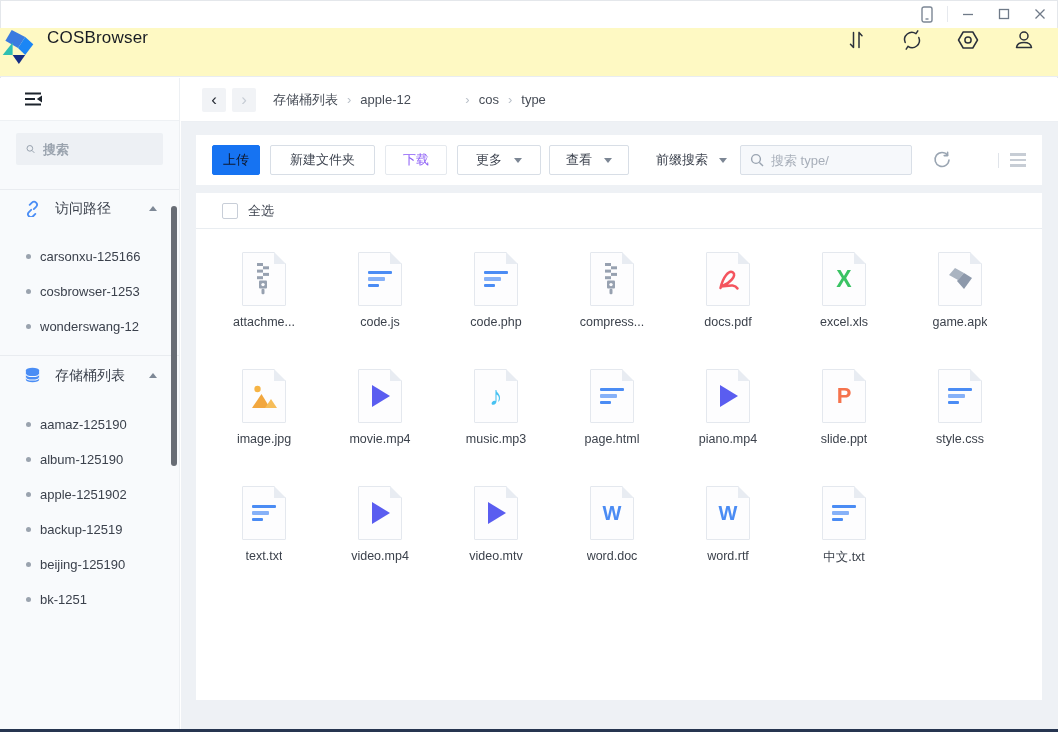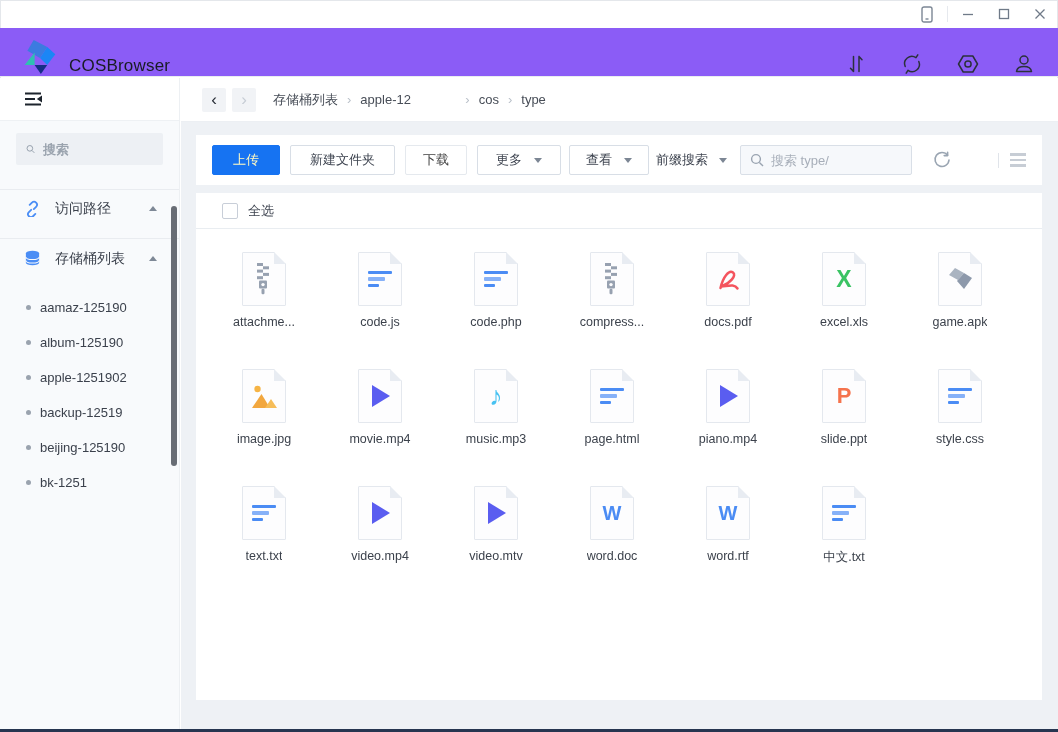--- a/index.html
+++ b/index.html
@@ -9,21 +9,21 @@
          box-shadow: inset 0 0 0 1px #e4e7eb; }
 
   
   .titlebar { position:absolute; top:0; left:0; right:0; height:28px; display:flex;
               align-items:center; justify-content:flex-end; }
   .tb-btn { width:36px; height:28px; display:flex; align-items:center; justify-content:center; cursor:default; }
   .tb-divider { width:1px; height:16px; background:#e6e9ee; margin:0 2px; }
 
   
   .header { position:absolute; top:28px; left:0; right:0; height:49px; display:flex;
-            align-items:flex-end; border-bottom:1px solid #e9edf1; background:#8b5cf6; padding-left:22px; }
+            align-items:flex-start; border-bottom:1px solid #e9edf1; background:#fef9c3; }
   .app-name { margin-left:11px; font-size:17px; font-weight:500; color:#181c23; letter-spacing:.2px; }
   .header-icons { margin-left:auto; display:flex; align-items:center; gap:32px; padding-right:22px; }
   .hicon { width:24px; height:24px; display:flex; align-items:center; justify-content:center; }
 
   
   .sidebar { position:absolute; top:78px; left:0; width:180px; bottom:3px; background:#f8fafc;
              border-right:1px solid #edf0f3; overflow:hidden; }
   .burger-row { height:43px; background:#fff; border-bottom:1px solid #eef1f4; display:flex;
                 align-items:center; padding-left:24px; }
   .side-search { margin:12px 16px 0; height:32px; background:#edf0f4; border-radius:2px;
@@ -54,23 +54,23 @@
   .crumb-sep { color:#b8bfc8; font-size:13px; }
   .crumb { cursor:default; }
   .crumb-wide { min-width:96px; }
 
   
   .main-bg { position:absolute; top:122px; left:181px; right:0; bottom:3px; background:#eef1f5; }
   .toolbar-card { position:absolute; top:13px; left:15px; right:16px; height:50px; background:#fff;
                   display:flex; align-items:center; padding:0 16px; }
   .btn { height:30px; border-radius:2px; font-size:13px; display:flex; align-items:center;
          justify-content:center; background:#fff; border:1px solid #d8dee6; color:#3e4450; cursor:default; }
-  .btn.primary { background:#1673f2; border-color:#1673f2; color:#fef9c3; width:68px; }
+  .btn.primary { background:#1673f2; border-color:#1673f2; color:#0f172a; width:48px; }
   .btn.newfolder { margin-left:10px; padding:0 19px; }
-  .btn.disabled { margin-left:10px; width:62px; border-color:#e5e9ee; color:#404040; }
+  .btn.disabled { margin-left:10px; width:62px; border-color:#e5e9ee; color:#8b5cf6; }
   .btn.drop { margin-left:10px; width:84px; gap:12px; }
   .btn.drop2 { margin-left:8px; width:80px; gap:12px;align-items:center; }
   .caret { width:0; height:0; border-left:4px solid transparent; border-right:4px solid transparent;
            border-top:5px solid #7c8694; }
   .caret-up { width:0; height:0; border-left:4px solid transparent; border-right:4px solid transparent;
               border-bottom:5px solid #7e8896; }
   .prefix-group { margin-left:auto; display:flex; align-items:center; gap:11px; font-size:13px; color:#3e4450; }
   .tsearch { margin-left:13px; width:172px; height:30px; border:1px solid #d9dfe7; background:#f6f8fb;
              border-radius:2px; display:flex; align-items:center; padding:0 9px; }
   .tsearch input { border:none; outline:none; background:transparent; width:130px; font-size:13px;
@@ -215,20 +215,34 @@
     </div>
 
     <div class="section-h">
       <svg width="17" height="17" viewBox="0 0 18 18" fill="none" stroke="#4a8df5" stroke-width="1.9" stroke-linecap="round">
           <path d="M7.6 10.4 L5.2 12.8 a3.1 3.1 0 0 0 4.4 4.4 L12 14.8"></path>
           <path d="M10.4 7.6 L12.8 5.2 a3.1 3.1 0 0 0 -4.4 -4.4 L6 3.2" transform="translate(0,2)"></path>
         </svg>
       <span class="slabel">访问路径</span>
       <span class="caret-up"></span>
     </div>
+    <div class="side-list">
+        <div class="side-item">
+          <span class="dot"></span>
+          <span class="itxt">carsonxu-125166</span>
+        </div>
+        <div class="side-item">
+          <span class="dot"></span>
+          <span class="itxt">cosbrowser-1253</span>
+        </div>
+        <div class="side-item">
+          <span class="dot"></span>
+          <span class="itxt">wonderswang-12</span>
+        </div>
+      </div>
 
     <div class="section-h" style="margin-top:11px;height:40px">
       <svg width="17" height="17" viewBox="0 0 18 18">
         <ellipse cx="9" cy="3.6" rx="7" ry="2.7" fill="#4a8df5"></ellipse>
         <path d="M2 3.6 V13.4 a7 2.7 0 0 0 14 0 V3.6" fill="#4a8df5"></path>
         <path d="M2 7.3 a7 2.7 0 0 0 14 0 M2 11 a7 2.7 0 0 0 14 0" fill="none" stroke="#f8fafc" stroke-width="1.1"></path>
       </svg>
       <span class="slabel">存储桶列表</span>
       <span class="caret-up"></span>
     </div>

